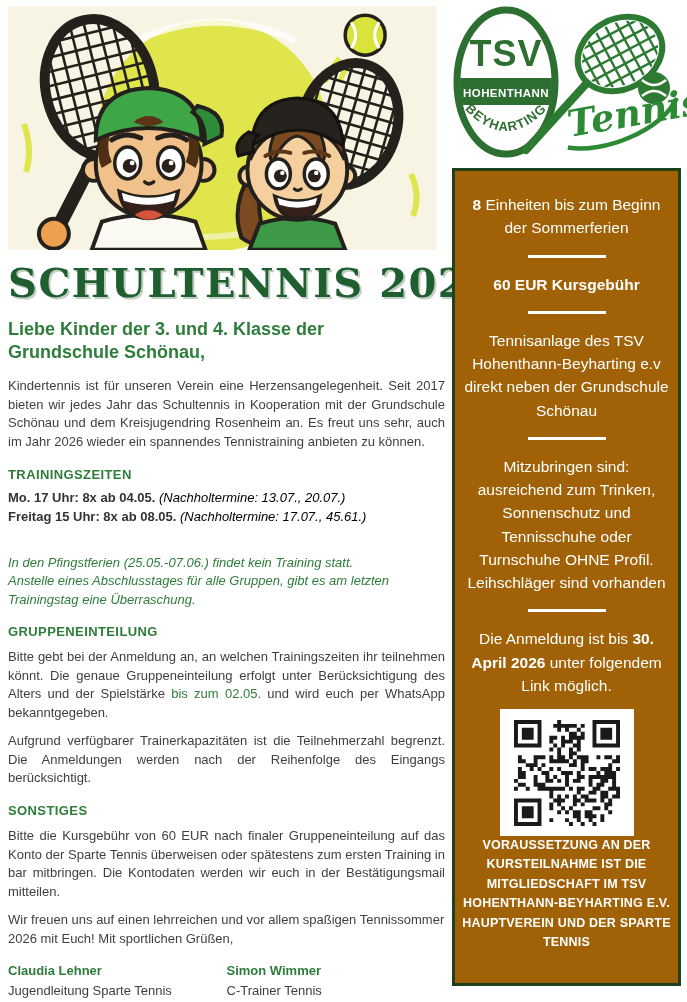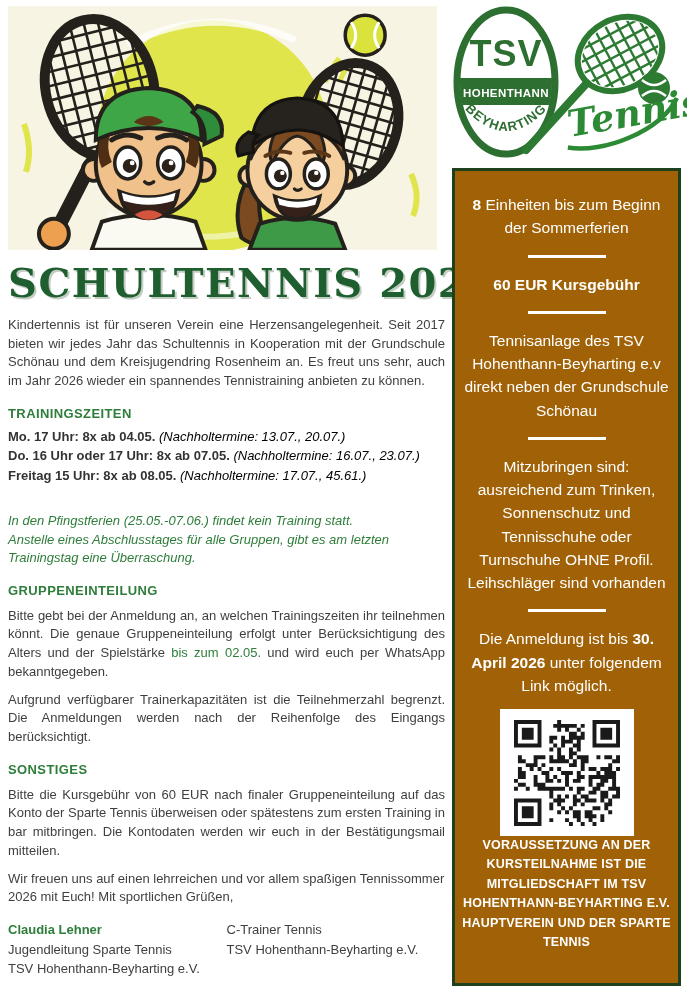--- a/index.html
+++ b/index.html
@@ -132,29 +132,27 @@
         <circle cx="275" cy="167" r="2.2" fill="#fff"></circle>
           <circle cx="309" cy="167" r="2.2" fill="#fff"></circle>
         <path d="M287 183 q 3 3 7 0" stroke="#24211c" stroke-width="3" fill="none" stroke-linecap="round"></path>
         <path d="M267 190 Q 290 200 313 190 Q 309 213 290 213 Q 271 213 267 190 Z" fill="#35201a" stroke="#24211c" stroke-width="3"></path>
         <path d="M270 192 Q 290 200 310 192 L 308 199 Q 290 205 272 199 Z" fill="#fff"></path>
       </g>
     </svg>
 
     <div class="flyer-title">SCHULTENNIS 2026</div>
 
+    <div class="salutation">Liebe Kinder der 3. und 4. Klasse der Grundschule Schönau,</div>
 
     <div class="body-text intro">Kindertennis ist für unseren Verein eine Herzensangelegenheit. Seit 2017 bieten wir jedes Jahr das Schultennis in Kooperation mit der Grundschule Schönau und dem Kreisjugendring Rosenheim an. Es freut uns sehr, auch im Jahr 2026 wieder ein spannendes Tennistraining anbieten zu können.</div>
 
     <div class="sec-head">TRAININGSZEITEN</div>
     <div class="trow">
       <span class="b">Mo. 17 Uhr: 8x ab 04.05. </span><span class="i">(Nachholtermine: 13.07., 20.07.)</span>
-    </div>
-    <div class="trow">
-      <span class="b">Do. 16 Uhr oder 17 Uhr: 8x ab 07.05. </span><span class="i">(Nachholtermine: 16.07., 23.07.)</span>
     </div>
     <div class="trow">
       <span class="b">Freitag 15 Uhr: 8x ab 08.05. </span><span class="i">(Nachholtermine: 17.07., 45.61.)</span>
     </div>
     <div class="green-note">
       <div>In den Pfingstferien (25.05.-07.06.) findet kein Training statt.</div>
       <div>Anstelle eines Abschlusstages für alle Gruppen, gibt es am letzten Trainingstag eine Überraschung.</div>
     </div>
 
     <div class="sec-head">GRUPPENEINTEILUNG</div>
@@ -167,20 +165,21 @@
     <div class="body-text para">Bitte die Kursgebühr von 60 EUR nach finaler Gruppeneinteilung auf das Konto der Sparte Tennis überweisen oder spätestens zum ersten Training in bar mitbringen. Die Kontodaten werden wir euch in der Bestätigungsmail mitteilen.</div>
     <div class="body-text para nojust">Wir freuen uns auf einen lehrreichen und vor allem spaßigen Tennissommer 2026 mit Euch! Mit sportlichen Grüßen,</div>
 
     <div class="sig-row">
       <div class="sig">
         <div class="name">Claudia Lehner</div>
         <div>Jugendleitung Sparte Tennis</div>
         <div>TSV Hohenthann-Beyharting e.V.</div>
       </div>
       <div class="sig">
+        <div class="name">Simon Wimmer</div>
         <div>C-Trainer Tennis</div>
         <div>TSV Hohenthann-Beyharting e.V.</div>
       </div>
     </div>
   </div>
 
   <svg class="logo-svg" viewBox="0 0 239 164">
     <defs>
       <clipPath id="lc">
           <ellipse cx="58" cy="80" rx="46" ry="69"></ellipse>

